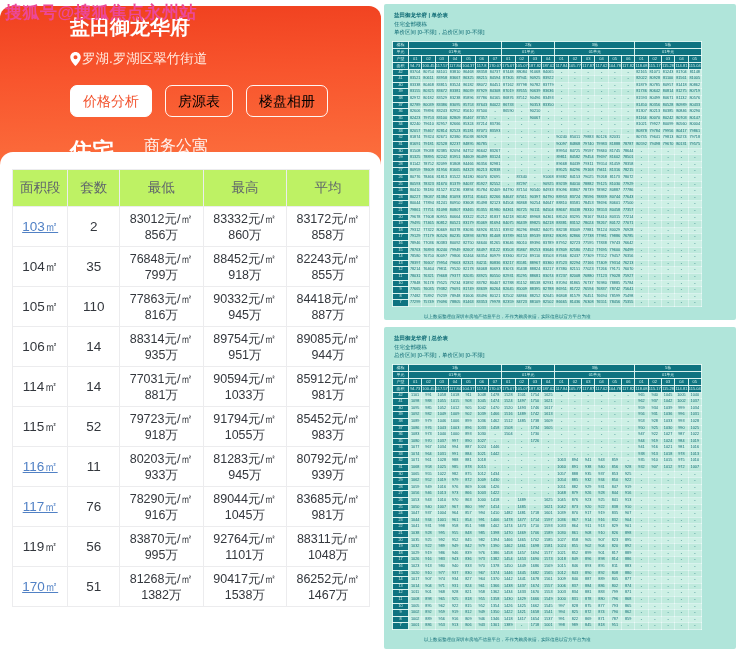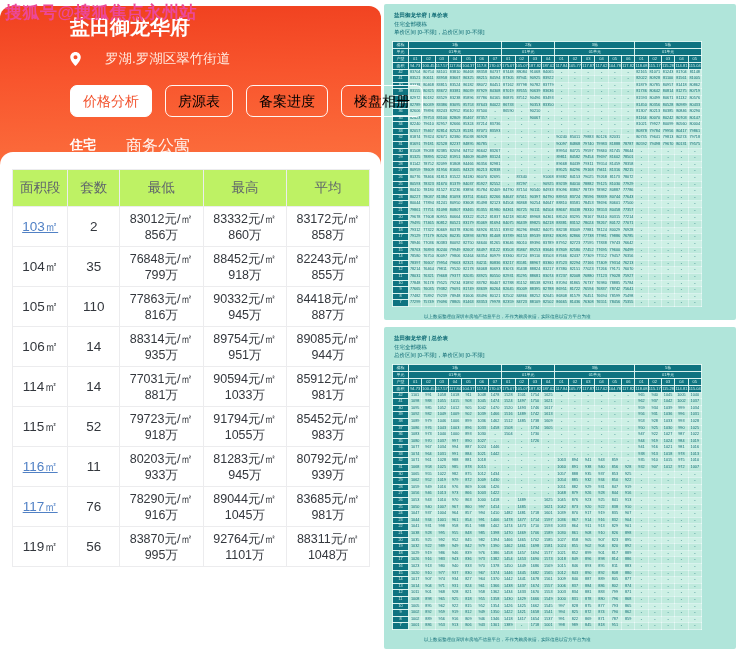--- a/index.html
+++ b/index.html
@@ -14,32 +14,32 @@
     position:absolute;left:0;top:6px;width:381px;height:200px;
     background:linear-gradient(178deg,#f0401f 0%,#f8552d 35%,#fe7b45 100%);
     border-radius:12px 12px 0 0;
   }
   .watermark{
     position:absolute;left:5px;top:1px;z-index:40;
     font-size:17px;font-weight:700;color:#ec4899;letter-spacing:0.5px;white-space:nowrap;
   }
   .header-content{position:absolute;left:22px;top:12px;right:16px;z-index:5;color:#fff;margin-left:48px;}
   .prop-title{font-size:20px;font-weight:700;color:#fff;margin-top:2px;}
-  .loc-row{display:flex;align-items:center;gap:24px;margin-top:9px;font-size:13.5px;color:#ffe9de;}
+  .loc-row{display:flex;align-items:center;gap:1px;margin-top:9px;font-size:13.5px;color:#ffe9de;}
   .pin{display:inline-flex;width:11px;height:14px;}
   .chip-row{display:flex;gap:13px;margin-top:17px;}
   .chip{
     padding:8px 12px;border:1px solid rgba(255,255,255,0.95);border-radius:7px;
     font-size:14px;color:#000000;background:transparent;line-height:1;white-space:nowrap;cursor:pointer;
   }
   .chip.active{background:#ffffff;color:#f2512c;border-color:#ffffff;text-align:center;}
   .subtab-row{display:flex;gap:30px;margin-top:19px;}
   .subtab{font-size:16px;color:rgba(255,255,255,0.92);cursor:pointer;text-align:left;}
   .subtab .st-label{display:block;}
-  .subtab.active .st-label{font-weight:700;font-size:13px;color:#fff;}
+  .subtab.active .st-label{font-weight:700;font-size:22px;color:#fff;}
   .st-underline{width:26px;height:4px;border-radius:2px;background:transparent;margin-top:7px;}
   .subtab.active .st-underline{background:#ffffff;}
   .white-card{
     position:absolute;left:0;top:152px;width:381px;height:497px;z-index:10;
     background:#ffffff;border-radius:13px 13px 0 0;
   }
   table.ltable{
     width:358px;margin:17px 11px 0 12px;border-collapse:collapse;table-layout:fixed;
   }
   .ltable th,.ltable td{border:1px solid #ececee;text-align:center;vertical-align:middle;}
@@ -86,21 +86,20 @@
       <span class="pin">
         <svg viewBox="0 0 12 16" width="11" height="14">
             <path d="M6 0C2.7 0 0 2.6 0 5.9 0 10.3 6 16 6 16s6-5.7 6-10.1C12 2.6 9.3 0 6 0zm0 8.3a2.3 2.3 0 1 1 0-4.6 2.3 2.3 0 0 1 0 4.6z" fill="#ffffff"></path>
           </svg>
       </span>
       <span>罗湖.罗湖区翠竹街道</span>
     </div>
     <div class="chip-row">
       <div class="chip active">价格分析</div>
       <div class="chip">房源表</div>
-      <div class="chip">备案进度</div>
       <div class="chip">楼盘相册</div>
     </div>
     <div class="subtab-row">
       <div class="subtab active">
         <span class="st-label">住宅</span>
         <span class="st-underline"></span>
       </div>
       <div class="subtab">
         <span class="st-label">商务公寓</span>
         <span class="st-underline"></span>
@@ -263,20 +262,36 @@
             </td>
             <td>
               <div class="price-l">92764元/㎡</div>
               <div class="price-l">1101万</div>
             </td>
             <td>
               <div class="price-l">88311元/㎡</div>
               <div class="price-l">1048万</div>
             </td>
           </tr>
+          <tr>
+            <td><a class="alink">170㎡</a></td>
+            <td>51</td>
+            <td>
+              <div class="price-l">81268元/㎡</div>
+              <div class="price-l">1382万</div>
+            </td>
+            <td>
+              <div class="price-l">90417元/㎡</div>
+              <div class="price-l">1538万</div>
+            </td>
+            <td>
+              <div class="price-l">86252元/㎡</div>
+              <div class="price-l">1467万</div>
+            </td>
+          </tr>
         </tbody>
     </table>
   </div>
 </div>
 
 <div class="teal-card" id="rcard0">
   <div class="rtitles">
     <div class="t1">盐田御龙华府 | 单价表</div>
     <div>住宅全部楼栋</div>
     <div>单价区间 [0-不限]，总价区间 [0-不限]</div>

